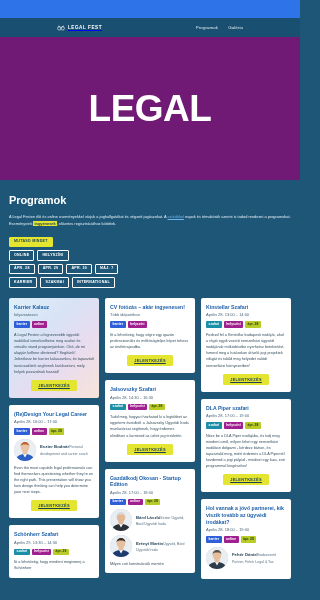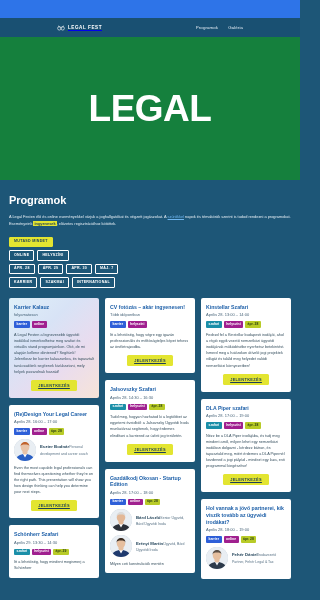--- a/index.html
+++ b/index.html
@@ -29,21 +29,21 @@
     white-space:nowrap;
   }
   .nav-links { display:flex; gap:10px; }
   .nav-link {
     font-size:4.4px; color:#dfe9f2; text-decoration:none; white-space:nowrap;
     letter-spacing:0.1px;
   }
 
   
   .hero {
-    background:#15803d; height:143px;
+    background:#701a75; height:143px;
     display:flex; align-items:center; justify-content:center;
   }
   .hero-title {
     font-size:37px; font-weight:800; letter-spacing:-0.5px; color:#ffffff;
     line-height:1;
   }
 
   
   .programs { background:#1d5677; padding: 14px 9px 9px 9px; min-height: 420px; }
   .section-title {

